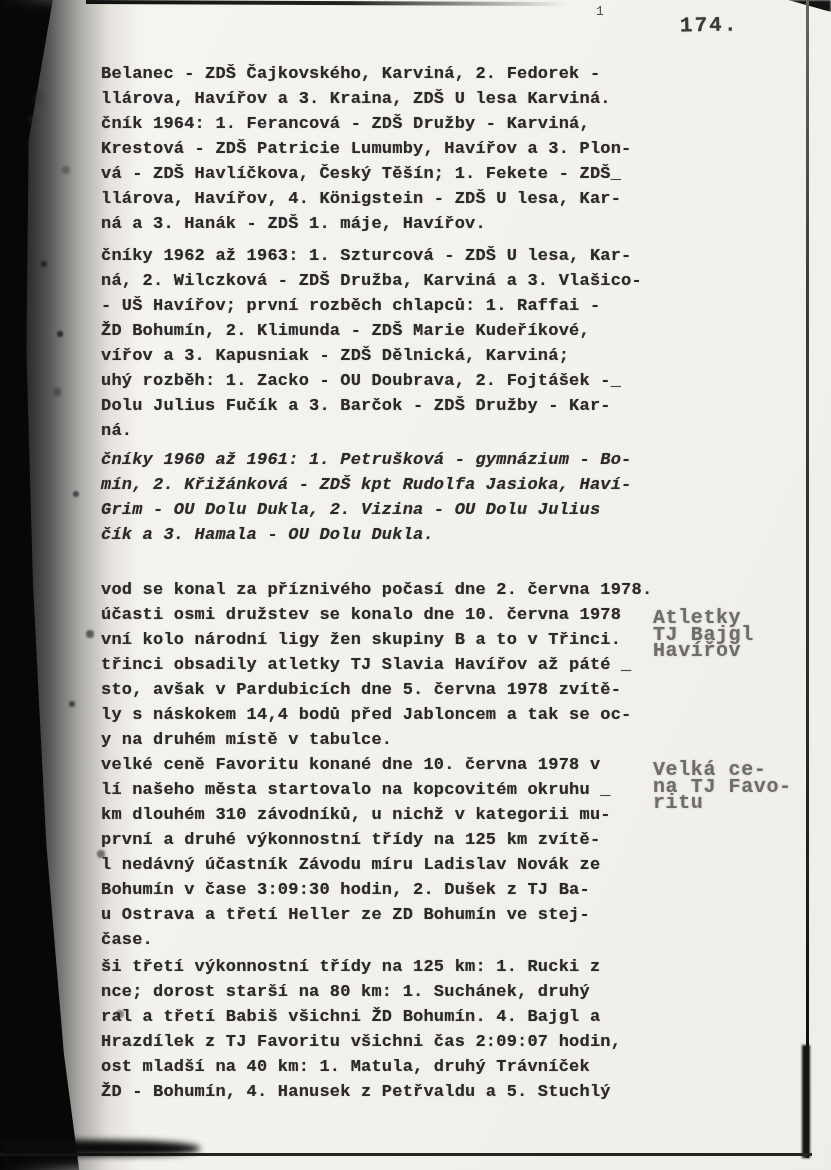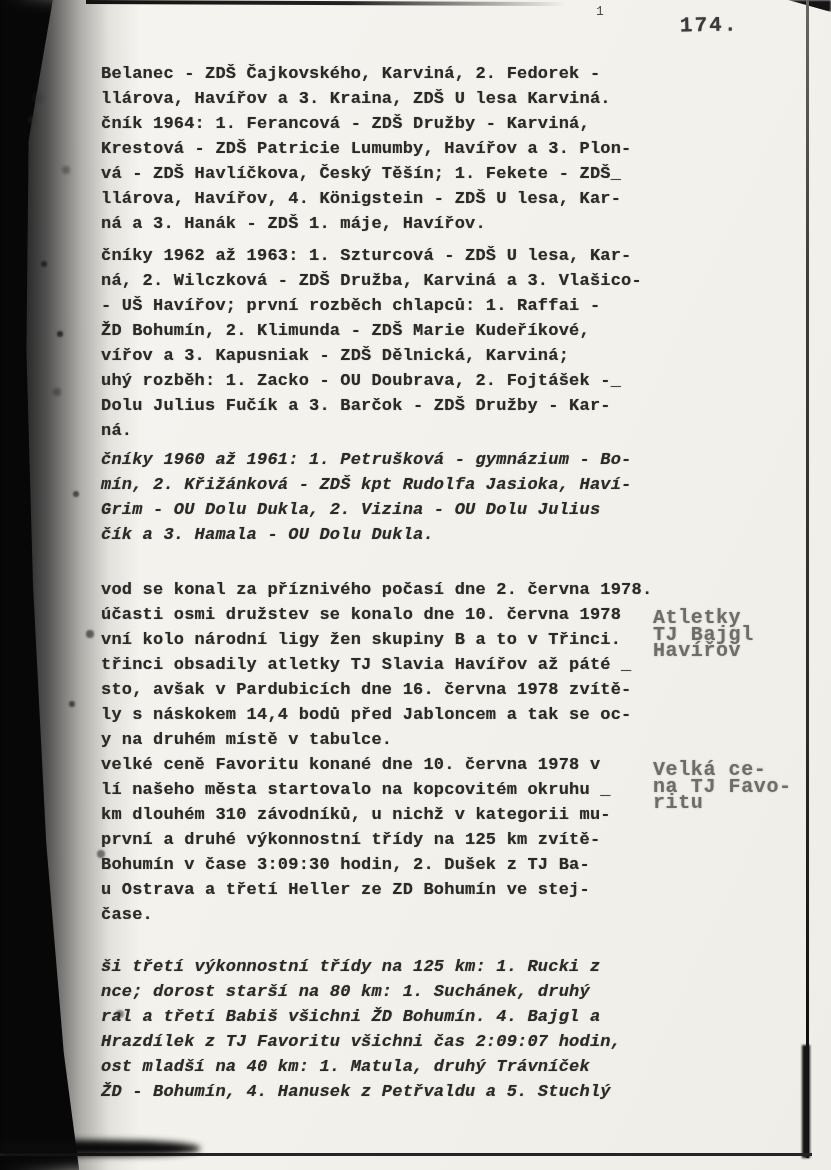--- a/index.html
+++ b/index.html
@@ -125,34 +125,35 @@
         <div class="tline">čníky 1960 až 1961: 1. Petrušková - gymnázium - Bo-</div>
         <div class="tline">mín, 2. Křižánková - ZDŠ kpt Rudolfa Jasioka, Haví-</div>
         <div class="tline">Grim - OU Dolu Dukla, 2. Vizina - OU Dolu Julius</div>
         <div class="tline">čík a 3. Hamala - OU Dolu Dukla.</div>
       </div>
       <div class="para" style="top: 580px;">
         <div class="tline">vod se konal za příznivého počasí dne 2. června 1978.</div>
         <div class="tline">účasti osmi družstev se konalo dne 10. června 1978</div>
         <div class="tline">vní kolo národní ligy žen skupiny B a to v Třinci.</div>
         <div class="tline">třinci obsadily atletky TJ Slavia Havířov až páté _</div>
-        <div class="tline">sto, avšak v Pardubicích dne 16. června 1978 zvítě-</div>
+        <div class="tline">sto, avšak v Pardubicích dne 5. června 1978 zvítě-</div>
         <div class="tline">ly s náskokem 14,4 bodů před Jabloncem a tak se oc-</div>
         <div class="tline">y na druhém místě v tabulce.</div>
       </div>
       <div class="para" style="top: 755px;">
         <div class="tline">velké ceně Favoritu konané dne 10. června 1978 v</div>
         <div class="tline">lí našeho města startovalo na kopcovitém okruhu _</div>
         <div class="tline">km dlouhém 310 závodníků, u nichž v kategorii mu-</div>
         <div class="tline">první a druhé výkonnostní třídy na 125 km zvítě-</div>
+        <div class="tline">l nedávný účastník Závodu míru Ladislav Novák ze</div>
         <div class="tline">Bohumín v čase 3:09:30 hodin, 2. Dušek z TJ Ba-</div>
         <div class="tline">u Ostrava a třetí Heller ze ZD Bohumín ve stej-</div>
         <div class="tline">čase.</div>
       </div>
-      <div class="para" style="top: 957px; font-style: italic;">
+      <div class="para" style="top: 957px;">
         <div class="tline">ši třetí výkonnostní třídy na 125 km: 1. Rucki z</div>
         <div class="tline">nce; dorost starší na 80 km: 1. Suchánek, druhý</div>
         <div class="tline">ral a třetí Babiš všichni ŽD Bohumín. 4. Bajgl a</div>
         <div class="tline">Hrazdílek z TJ Favoritu všichni čas 2:09:07 hodin,</div>
         <div class="tline">ost mladší na 40 km: 1. Matula, druhý Trávníček</div>
         <div class="tline">ŽD - Bohumín, 4. Hanusek z Petřvaldu a 5. Stuchlý</div>
       </div>
     </div>
 
   <div class="text-layer">

